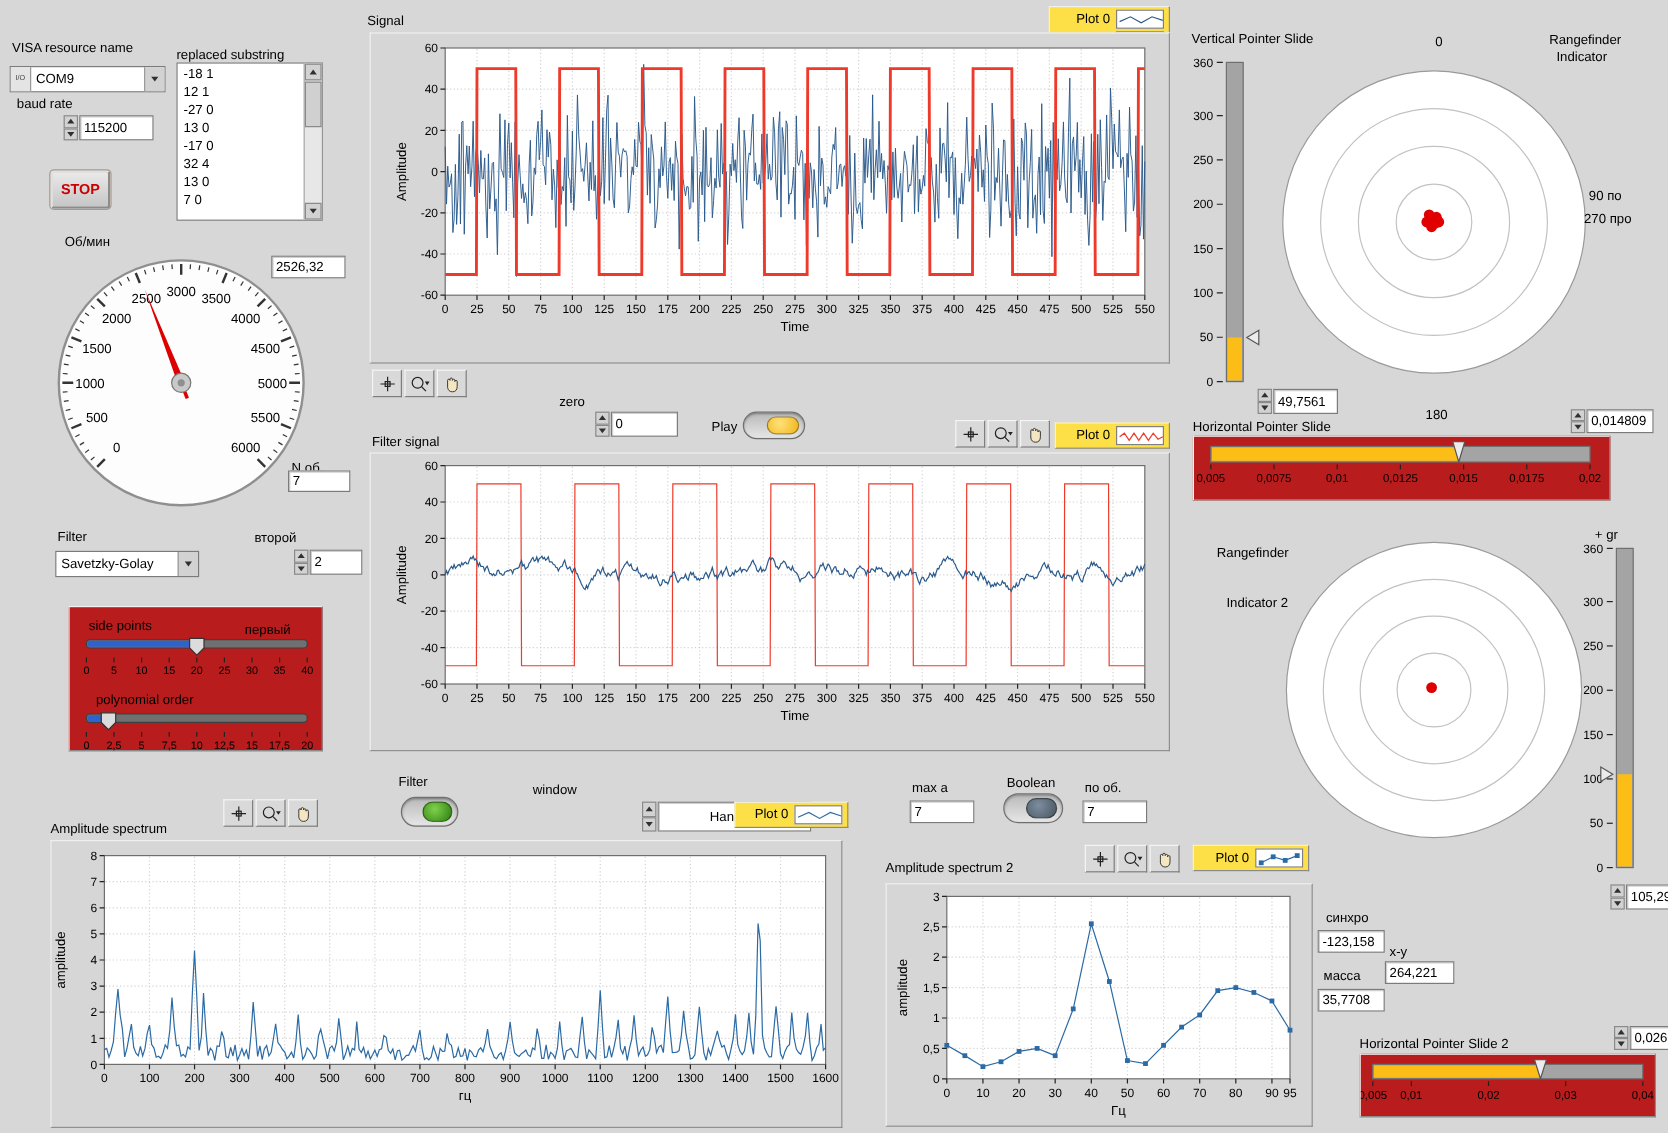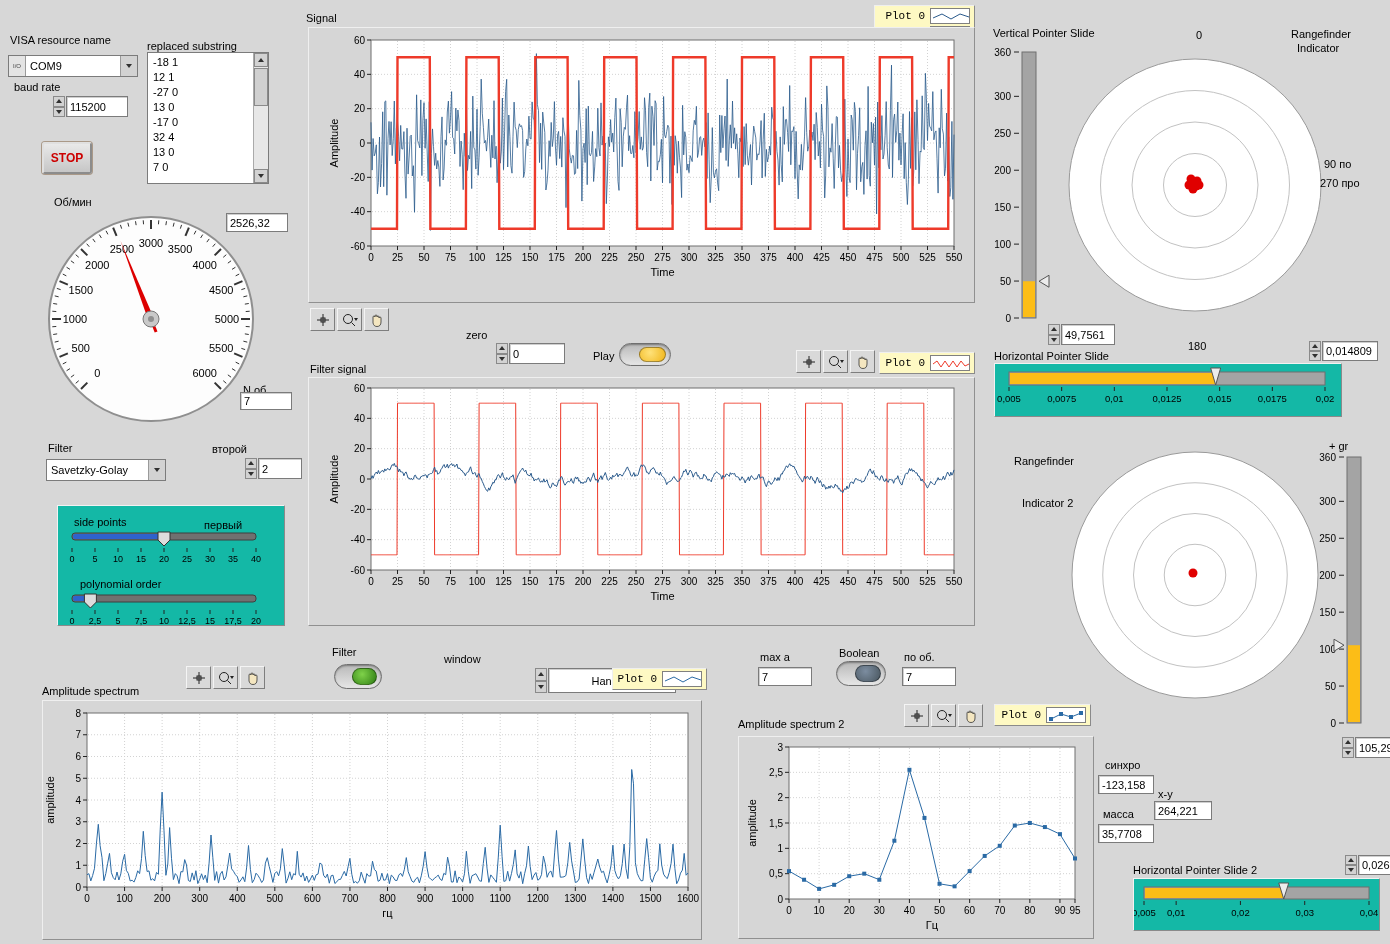--- a/index.html
+++ b/index.html
@@ -1,23 +1,23 @@
 <!DOCTYPE html>
 <html><head>
 <meta charset="utf-8">
 <style>
   *{margin:0;padding:0;box-sizing:border-box;}
   html,body{width:1390px;height:944px;overflow:hidden;}
   body{position:relative;background:#d7d7d7;font-family:"Liberation Sans",sans-serif;font-size:11px;color:#000;}
   .abs{position:absolute;}
   .lbl{position:absolute;white-space:nowrap;}
   .field{position:absolute;background:#fff;border:1px solid #7b7b7b;display:flex;align-items:center;padding:0 3px;height:19px;font-size:11px;box-shadow:inset 1px 1px 0 #cfcfcf;}
-  .panel-raised{position:absolute;border:1px solid;border-color:#f2f2f2 #8a8a8a #8a8a8a #f2f2f2;background:#14b8a6;}
+  .panel-raised{position:absolute;border:1px solid;border-color:#f2f2f2 #8a8a8a #8a8a8a #f2f2f2;background:#b91c1c;}
   .chart-panel{position:absolute;border:1px solid;border-color:#efefef #909090 #909090 #efefef;background:#d6d6d6;}
-  .legend{position:absolute;border:1px solid;border-color:#efefef #8a8a8a #8a8a8a #efefef;background:#fef9c3;padding:1px 2px;font-family:Liberation Mono, monospace;}
+  .legend{position:absolute;border:1px solid;border-color:#efefef #8a8a8a #8a8a8a #efefef;background:#fde047;padding:1px 2px;}
   .legend-row{display:flex;align-items:center;justify-content:flex-end;gap:5px;padding:1px 2px;}
   .legend-sample{width:40px;height:16px;background:#fff;border:1px solid #808080;}
   .palette{position:absolute;display:flex;gap:2px;}
   .pal-btn{width:25px;height:23px;background:#d9d9d9;border:1px solid;border-color:#f4f4f4 #7e7e7e #7e7e7e #f4f4f4;display:flex;align-items:center;justify-content:center;}
   .spin{position:absolute;display:flex;align-items:stretch;height:21px;margin-left:47px;}
   .spin-arrows{width:12px;display:flex;flex-direction:column;margin-right:1px;}
   .sa{flex:1;background:#d2d2d2;border:1px solid #8a8a8a;display:flex;align-items:center;justify-content:center;}
   .tri-up{width:0;height:0;border-left:3px solid transparent;border-right:3px solid transparent;border-bottom:4px solid #303030;}
   .tri-down{width:0;height:0;border-left:3px solid transparent;border-right:3px solid transparent;border-top:4px solid #303030;}
   .spin-field{background:#fff;border:1px solid #7b7b7b;display:flex;align-items:center;padding:0 3px;box-shadow:inset 1px 1px 0 #cfcfcf;}
@@ -186,21 +186,21 @@
       <div class="sa">
         <div class="tri-up"></div>
       </div>
       <div class="sa">
         <div class="tri-down"></div>
       </div>
     </div>
   <div class="spin-field" style="width:44px;">2</div>
 </div>
 
-<div class="panel-raised" style="left:57px;top:505px;width:228px;height:121px;">
+<div class="panel-raised" style="left:57px;top:505px;width:212px;height:121px;">
   <div class="lbl" style="left:16px;top:10px;">side points</div>
   <div class="lbl" style="left:146px;top:3px;margin-top:10px;">первый</div>
   <svg id="svg-sp" class="abs" style="left:6px;top:20px;" width="200" height="44">
       <rect x="8" y="7" width="184" height="7" rx="3" fill="#707070" stroke="#3f3f3f"></rect>
       <rect x="9" y="8" width="91" height="5" rx="2" fill="#2f62cc"></rect>
       <line x1="8" y1="22" x2="8" y2="26" stroke="#222"></line>
       <text x="8" y="36" font-size="9" text-anchor="middle">0</text>
       <line x1="31" y1="22" x2="31" y2="26" stroke="#222"></line>
       <text x="31" y="36" font-size="9" text-anchor="middle">5</text>
       <line x1="54" y1="22" x2="54" y2="26" stroke="#222"></line>

